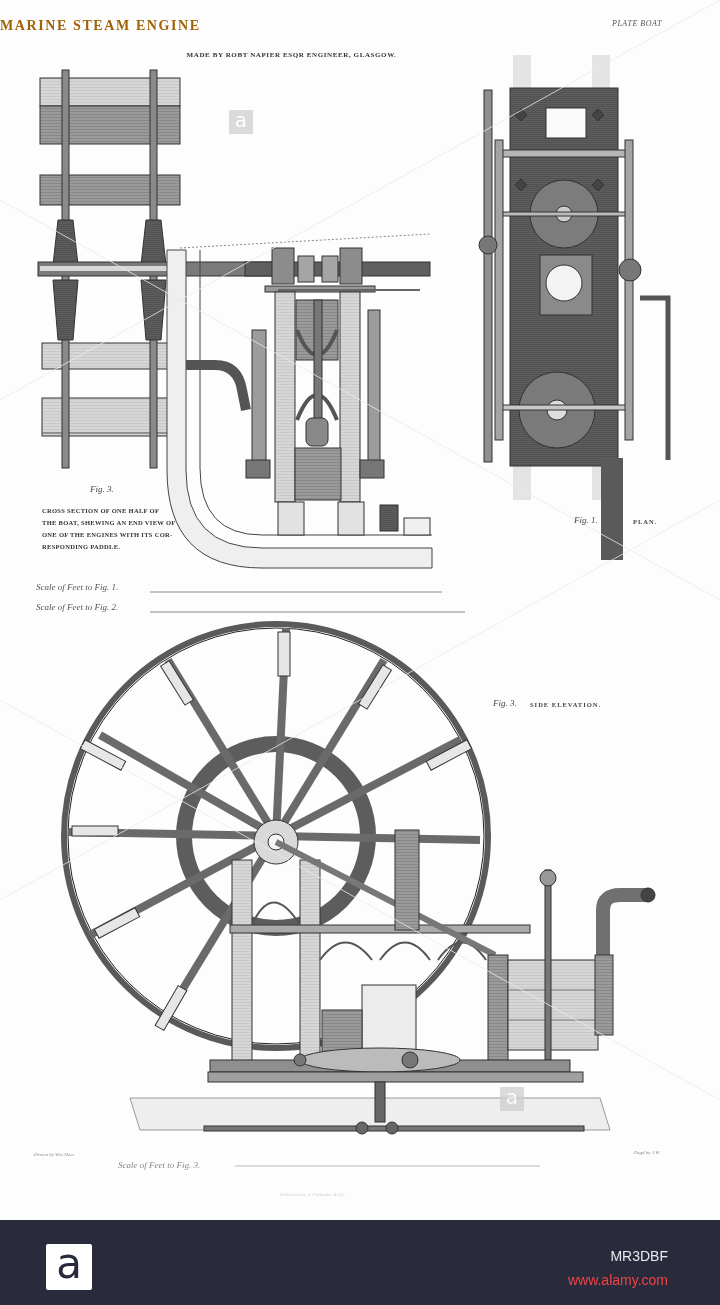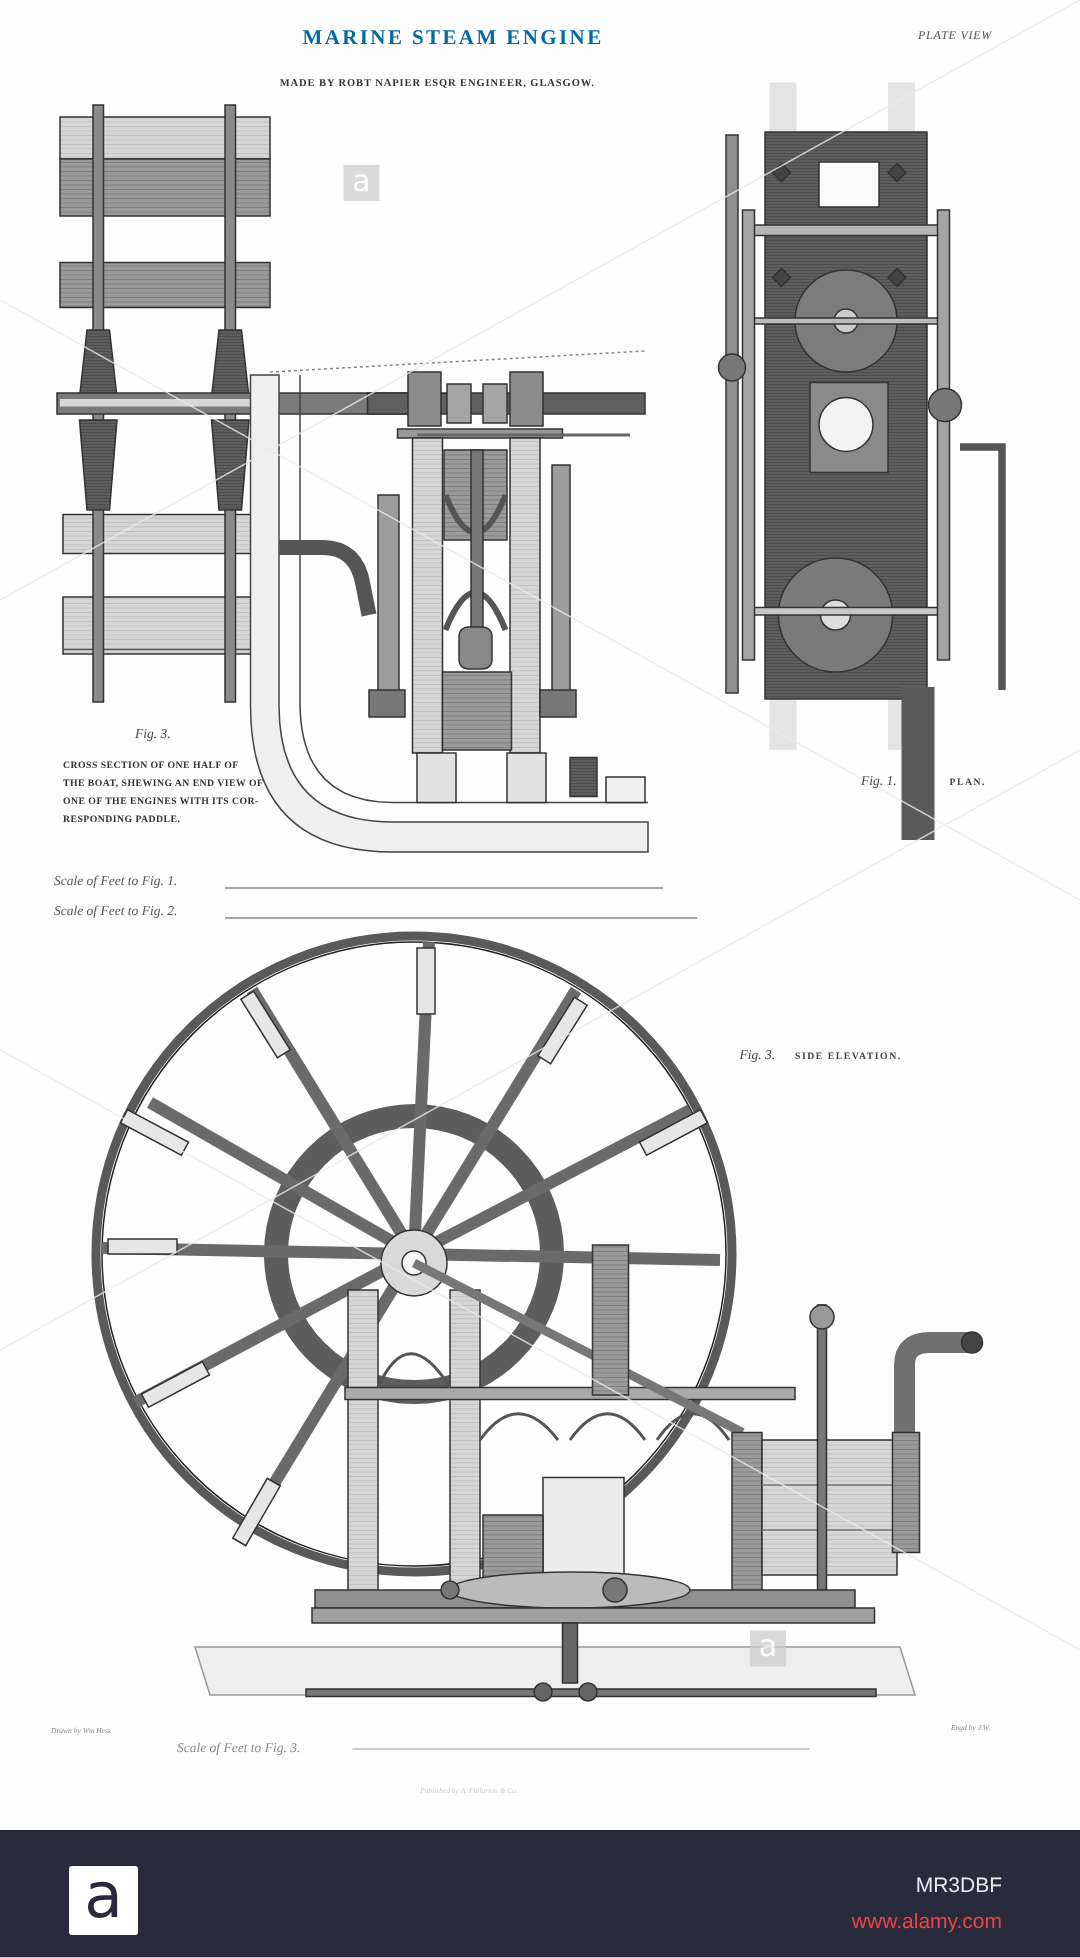--- a/index.html
+++ b/index.html
@@ -1,20 +1,20 @@
 <!DOCTYPE html>
 <html><head>
 <meta charset="utf-8">
 <style>
   html, body { margin:0; padding:0; }
   body { width:720px; height:1305px; background:#ffffff; position:relative; overflow:hidden;
          font-family:"Liberation Serif","DejaVu Serif",serif; color:#2a2a2a; }
   .plate { position:absolute; left:0; top:0; width:720px; height:1220px; background:#fdfdfd; }
   .abs { position:absolute; }
-  .title { left:0; width:604px; top:18px; text-align:center; font-size:14px; font-weight:bold; letter-spacing:1.6px; color:#0369a1; }
+  .title { left:0; width:604px; top:18px; font-size:14px; font-weight:bold; letter-spacing:1.6px; color:#a16207; }
   .subtitle { left:0; width:583px; top:51px; text-align:center; font-size:7px; letter-spacing:0.6px; color:#333; font-weight:bold; }
   .plate-no { left:612px; top:19px; font-size:8px; font-style:italic; color:#555; letter-spacing:0.5px; }
   .fig-label { font-style:italic; font-size:9px; color:#444; }
   .caption { font-size:6.5px; font-weight:bold; line-height:12px; color:#333; letter-spacing:0.3px; }
   .small-cap { font-size:6.5px; font-weight:bold; letter-spacing:1px; color:#444; }
   .scale-label { font-style:italic; font-size:9px; color:#555; }
   .tiny { font-size:5px; font-style:italic; color:#888; }
   .wm-square { width:24px; height:24px; background:#cfcfcf; color:#fff; font-family:"DejaVu Sans",sans-serif;
                font-size:20px; line-height:20px; text-align:center; opacity:0.75; }
   .footer { position:absolute; left:0; top:1220px; width:720px; height:85px; background:#292b3c; }
@@ -25,21 +25,21 @@
   .site { position:absolute; right:52px; top:52px; color:#ef4444; font-family:"Liberation Sans",sans-serif; font-size:14px; }
   svg { position:absolute; left:0; top:0; }
 </style>
 </head>
 <body>
 
 <div class="plate">
 
   <div class="abs title">MARINE STEAM ENGINE</div>
   <div class="abs subtitle">MADE BY ROBT NAPIER ESQR ENGINEER, GLASGOW.</div>
-  <div class="abs plate-no">PLATE VIEW</div>
+  <div class="abs plate-no">PLATE BOAT</div>
 
   <svg width="720" height="1220" viewBox="0 0 720 1220">
     <defs>
       <pattern id="hatch" width="3" height="3" patternUnits="userSpaceOnUse">
         <rect width="3" height="3" fill="#9a9a9a"></rect>
         <line x1="0" y1="0" x2="3" y2="0" stroke="#777" stroke-width="1"></line>
       </pattern>
       <pattern id="hatchLight" width="3" height="3" patternUnits="userSpaceOnUse">
         <rect width="3" height="3" fill="#d6d6d6"></rect>
         <line x1="0" y1="0" x2="3" y2="0" stroke="#bdbdbd" stroke-width="1"></line>

